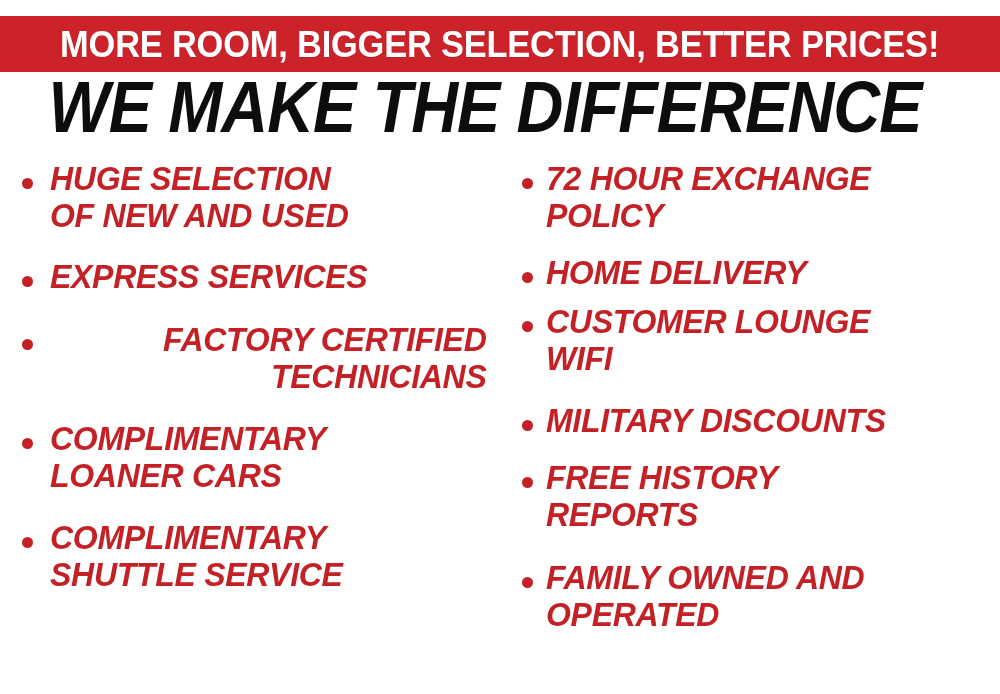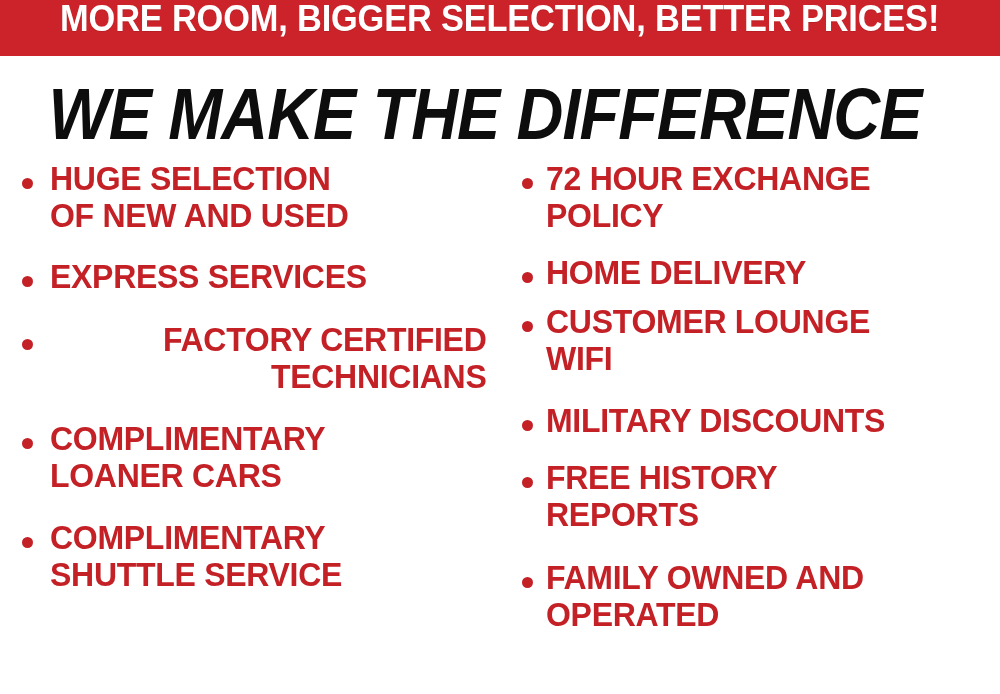--- a/index.html
+++ b/index.html
@@ -12,46 +12,46 @@
     background: #ffffff;
     font-family: "Liberation Sans", sans-serif;
     overflow: hidden;
     position: relative;
   }
 
   
   #top-banner {
     position: absolute;
     left: 0;
-    top: 0;
+    top: 16px;
     width: 1000px;
     height: 56px;
     background: #cc2229;
     display: flex;
-    align-items: flex-start;
+    align-items: center;
     justify-content: center;
   }
   #top-banner-text {
     color: #ffffff;
     font-family: "Liberation Sans", sans-serif;
     font-weight: bold;
     font-size: 37px;
     line-height: 37px;
     letter-spacing: -0.2px;
     transform: scaleX(0.93);
     transform-origin: center center;
     white-space: nowrap;
     text-shadow: 0 1px 0 rgba(0,0,0,0.10);
   }
 
   
   #headline {
     position: absolute;
     left: 0;
-    top: 77px;
+    top: 70px;
     width: 798px;
   }
   #headline-text {
     display: inline-block;
     color: #0d0d0d;
     font-family: "Liberation Sans", sans-serif;
     font-weight: bold;
     font-style: italic;
     font-size: 72px;
     line-height: 74px;
@@ -61,20 +61,21 @@
     white-space: nowrap;
   }
 
   
   #columns {
     position: absolute;
     left: 0;
     top: 160px;
     width: 1000px;
     height: 520px;
+    font-style: italic;
   }
   .column {
     position: absolute;
     top: 0;
   }
   #column-left  { left: 16px;  width: 484px; }
   #column-right { left: 516px; width: 484px; }
 
   .bullet-item {
     position: relative;

